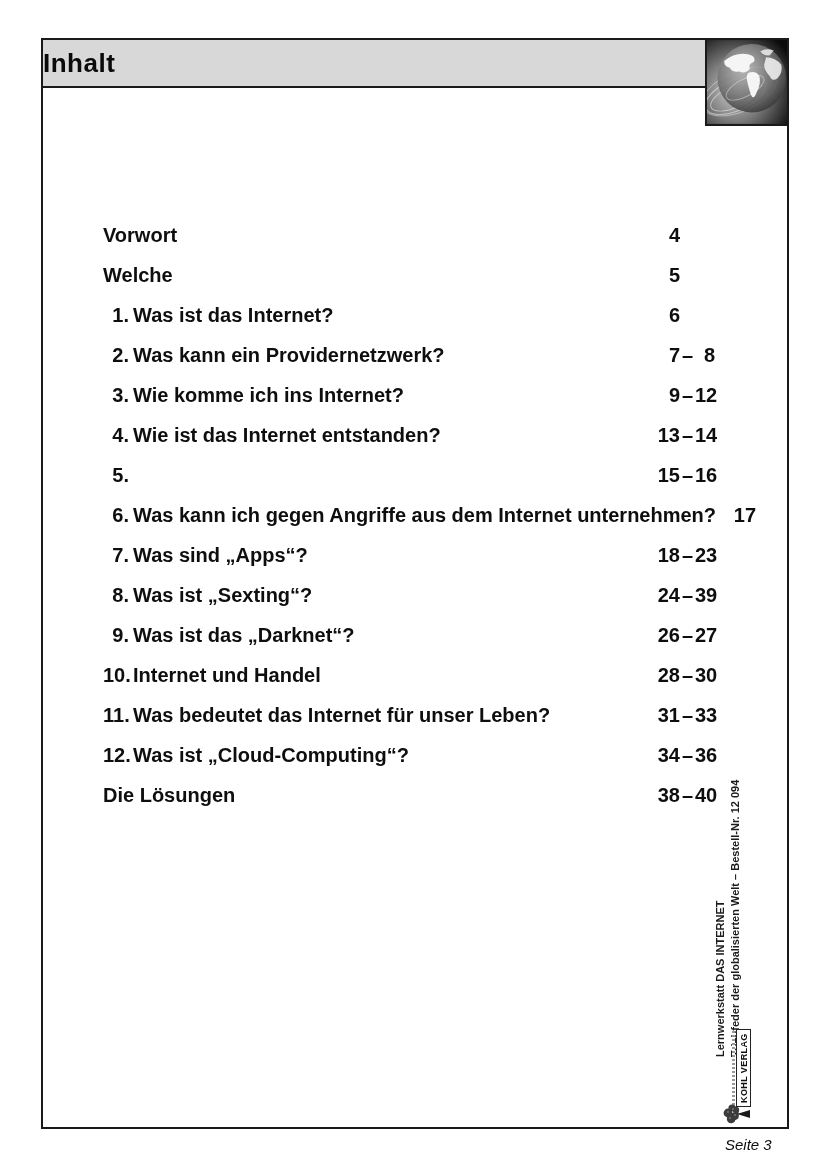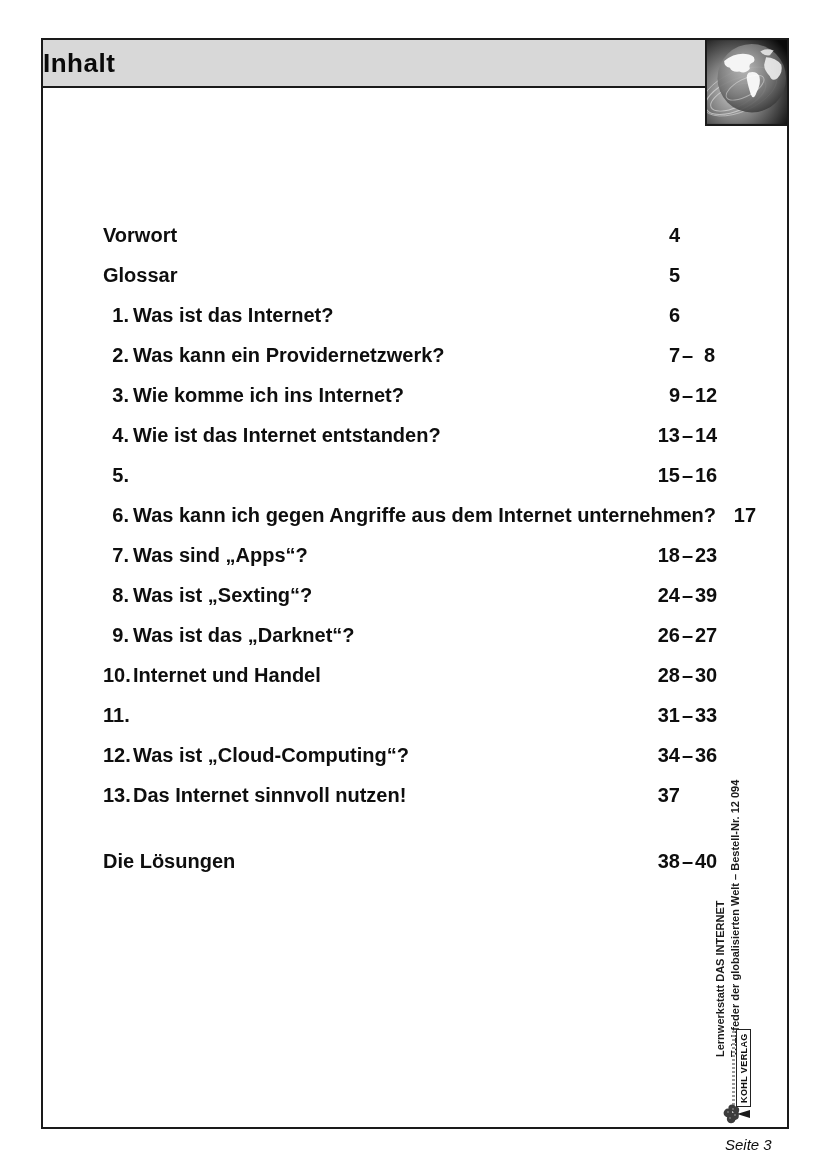--- a/index.html
+++ b/index.html
@@ -124,21 +124,21 @@
 
     <span class="toc-title">Vorwort</span>
     <span class="toc-pages">
       <span class="pg-from">4</span>
       <span class="pg-sep"></span>
       <span class="pg-to"></span>
     </span>
   </div>
     <div class="toc-row plain">
 
-    <span class="toc-title">Glossar</span>
+    <span class="toc-title">Welche</span>
     <span class="toc-pages">
       <span class="pg-from">5</span>
       <span class="pg-sep"></span>
       <span class="pg-to"></span>
     </span>
   </div>
     <div class="toc-row">
     <span class="toc-num">1.</span>
     <span class="toc-title">Was ist das Internet?</span>
     <span class="toc-pages">
@@ -222,42 +222,34 @@
     <span class="toc-num">10.</span>
     <span class="toc-title">Internet und Handel</span>
     <span class="toc-pages">
       <span class="pg-from">28</span>
       <span class="pg-sep">–</span>
       <span class="pg-to">30</span>
     </span>
   </div>
     <div class="toc-row">
     <span class="toc-num">11.</span>
+    <span class="toc-title">Was bedeutet das Internet für unser Leben?</span>
     <span class="toc-pages">
       <span class="pg-from">31</span>
       <span class="pg-sep">–</span>
       <span class="pg-to">33</span>
     </span>
   </div>
     <div class="toc-row">
     <span class="toc-num">12.</span>
     <span class="toc-title">Was ist „Cloud-Computing“?</span>
     <span class="toc-pages">
       <span class="pg-from">34</span>
       <span class="pg-sep">–</span>
       <span class="pg-to">36</span>
-    </span>
-  </div>
-    <div class="toc-row">
-    <span class="toc-num">13.</span>
-    <span class="toc-title">Das Internet sinnvoll nutzen!</span>
-    <span class="toc-pages">
-      <span class="pg-from">37</span>
-      <span class="pg-sep"></span>
-      <span class="pg-to"></span>
     </span>
   </div>
     <div class="toc-row plain">
 
     <span class="toc-title">Die Lösungen</span>
     <span class="toc-pages">
       <span class="pg-from">38</span>
       <span class="pg-sep">–</span>
       <span class="pg-to">40</span>
     </span>

